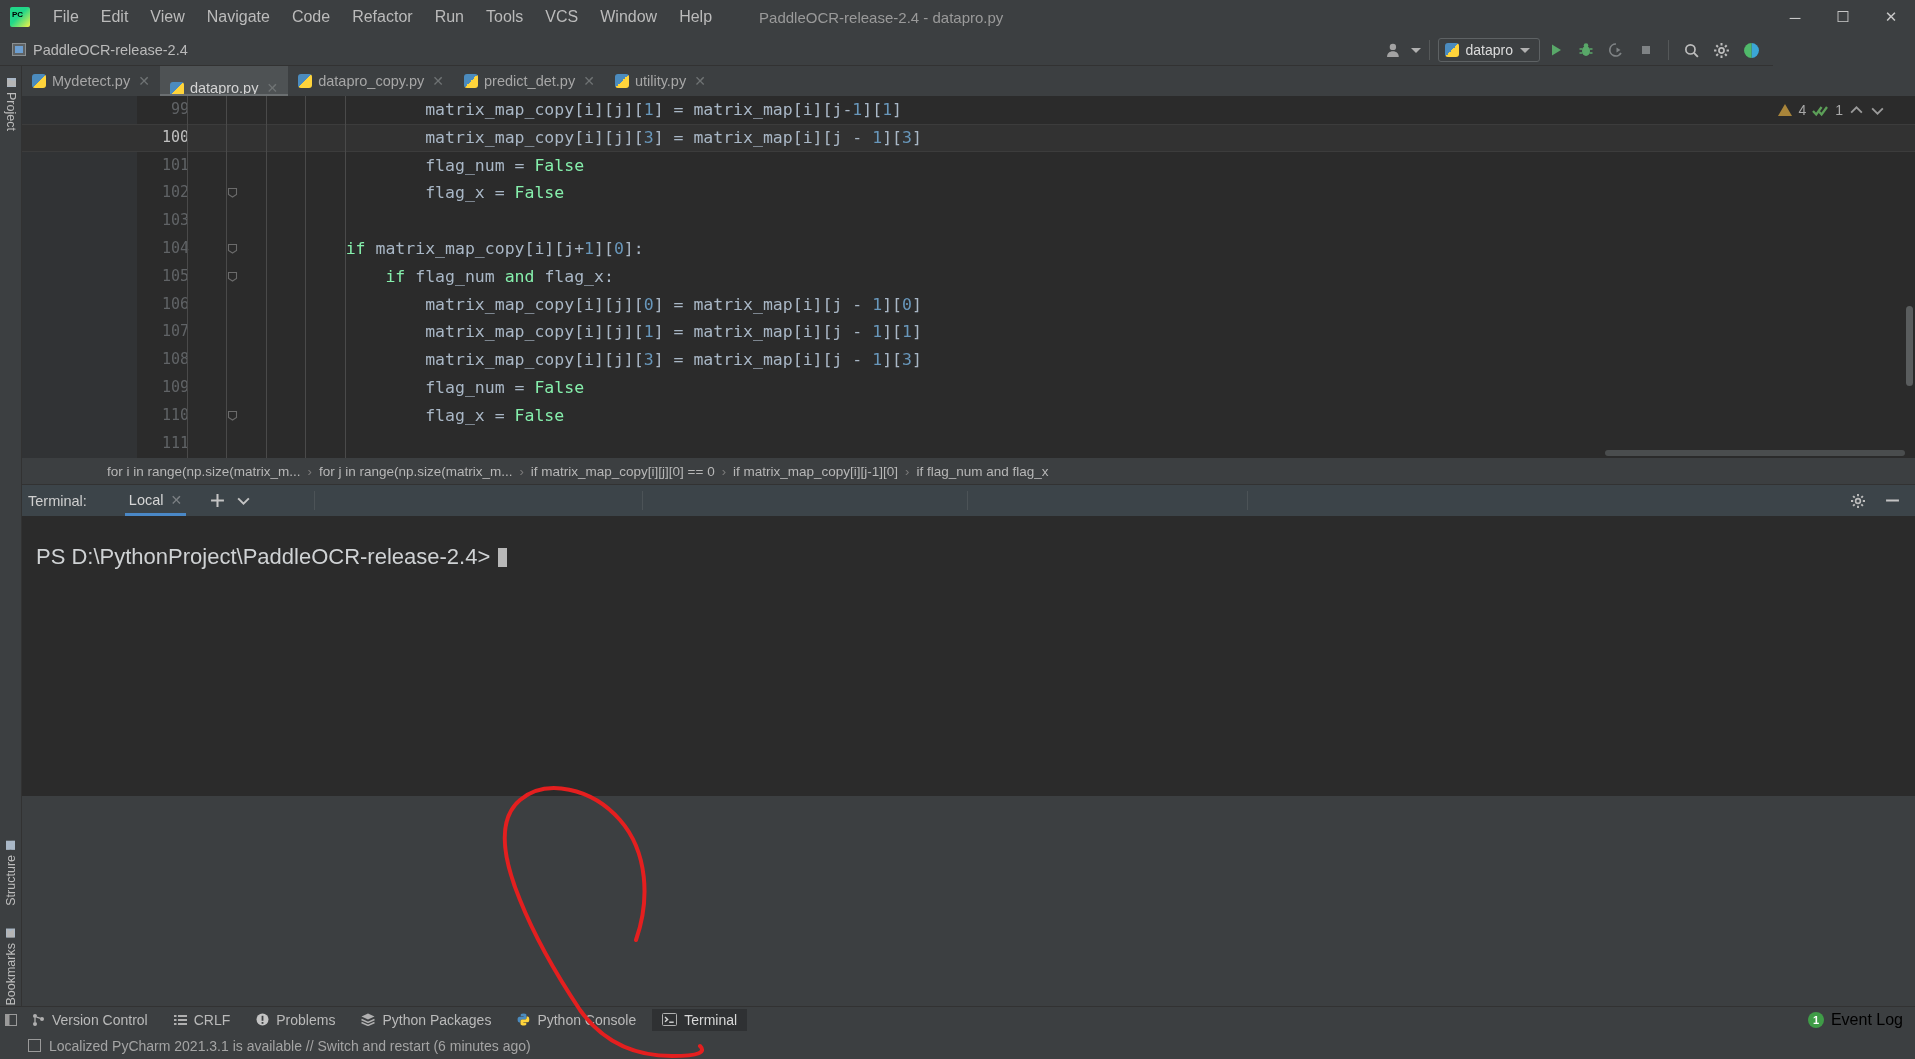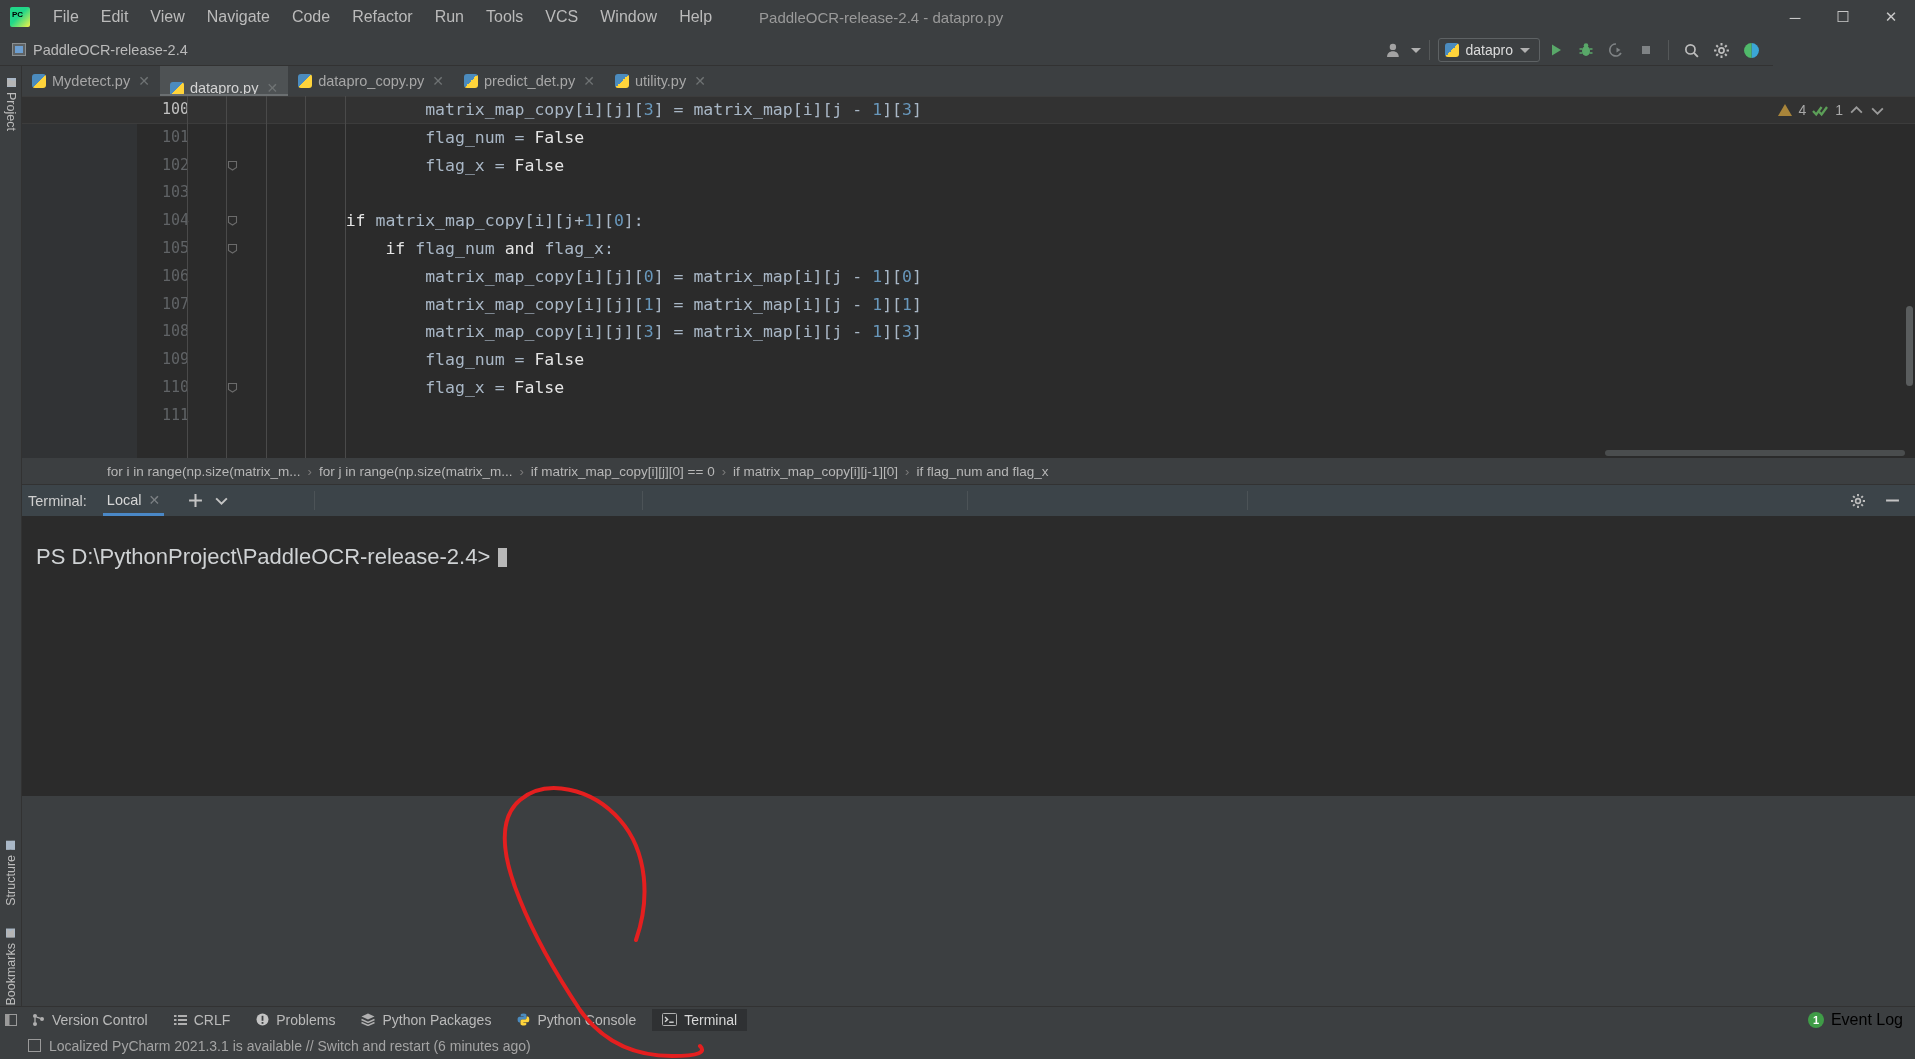--- a/index.html
+++ b/index.html
@@ -135,21 +135,21 @@
   .crow.cur .lnum { color: #c0c0c0; }
   .fold {
     position: absolute; left: 90px; top: 8px; width: 11px; height: 11px;
   }
   .fold svg { display: block; }
   .ctext {
     position: relative; font-family: "DejaVu Sans Mono", monospace;
     font-size: 16.5px; line-height: 27.8px; color: #a9b7c6;
     white-space: pre; padding-left: 10px;
   }
-  .k { color: #e5e5e5; }
+  .k { color: #86efac; }
   .n { color: #6897bb; }
   .p { color: #a9b7c6; }
   .indent-guide {
     position: absolute; top: 0; bottom: 0; width: 1px; background: #4a4a4a;
   }
   .inspect {
     position: absolute; top: 6px; right: 30px;
     display: flex; align-items: center; gap: 6px;
     font-family: "Liberation Sans", sans-serif; font-size: 14px; color: #a8a8a8;
   }
@@ -176,21 +176,21 @@
   .crumb-sep { color: #7a7a7a; font-size: 13px; }
 
   
   .term-head {
     position: absolute; top: 484px; left: 22px; right: 0; height: 32px;
     background: #3c4449; display: flex; align-items: center;
     border-top: 1px solid #323232;
   }
   .term-lbl { color: #cfcfcf; font-size: 14.5px; margin-left: 6px; }
   .term-tab {
-    position: relative; margin-left: 16px; padding: 6px 4px 7px;
+    position: relative; margin-left: 38px; padding: 6px 4px 7px;
     display: flex; align-items: center; gap: 7px;
     color: #d6d6d6; font-size: 14.5px;
   }
   .term-tab::after {
     content: ""; position: absolute; left: 0; right: 0; bottom: -1px;
     height: 3px; background: #4a88c7;
   }
   .term-tab .x { color: #7c8084; font-size: 14px; }
   .t-ic { width: 26px; height: 26px; display:flex; align-items:center;
           justify-content:center; color:#c4c4c4; font-size: 17px; }
@@ -388,20 +388,24 @@
       <div class="tab">
         <span class="py-ic"></span>
         <span>utility.py</span>
         <span class="x">✕</span>
       </div>
     </div>
 
   <div class="editor">
     <div class="gutter"></div>
     <div class="code-area" id="code-area">
+        <div class="crow">
+          <div class="lnum">99</div>
+          <div class="ctext">                            <span class="p">matrix_map_copy[i][j][</span><span class="n">1</span><span class="p">] = matrix_map[i][j-</span><span class="n">1</span><span class="p">][</span><span class="n">1</span><span class="p">]</span></div>
+        </div>
         <div class="crow cur">
           <div class="hl"></div>
           <div class="lnum">100</div>
           <div class="ctext">                            <span class="p">matrix_map_copy[i][j][</span><span class="n">3</span><span class="p">] = matrix_map[i][j - </span><span class="n">1</span><span class="p">][</span><span class="n">3</span><span class="p">]</span></div>
         </div>
         <div class="crow">
           <div class="lnum">101</div>
           <div class="ctext">                            <span class="p">flag_num = </span><span class="k">False</span></div>
         </div>
         <div class="crow">

